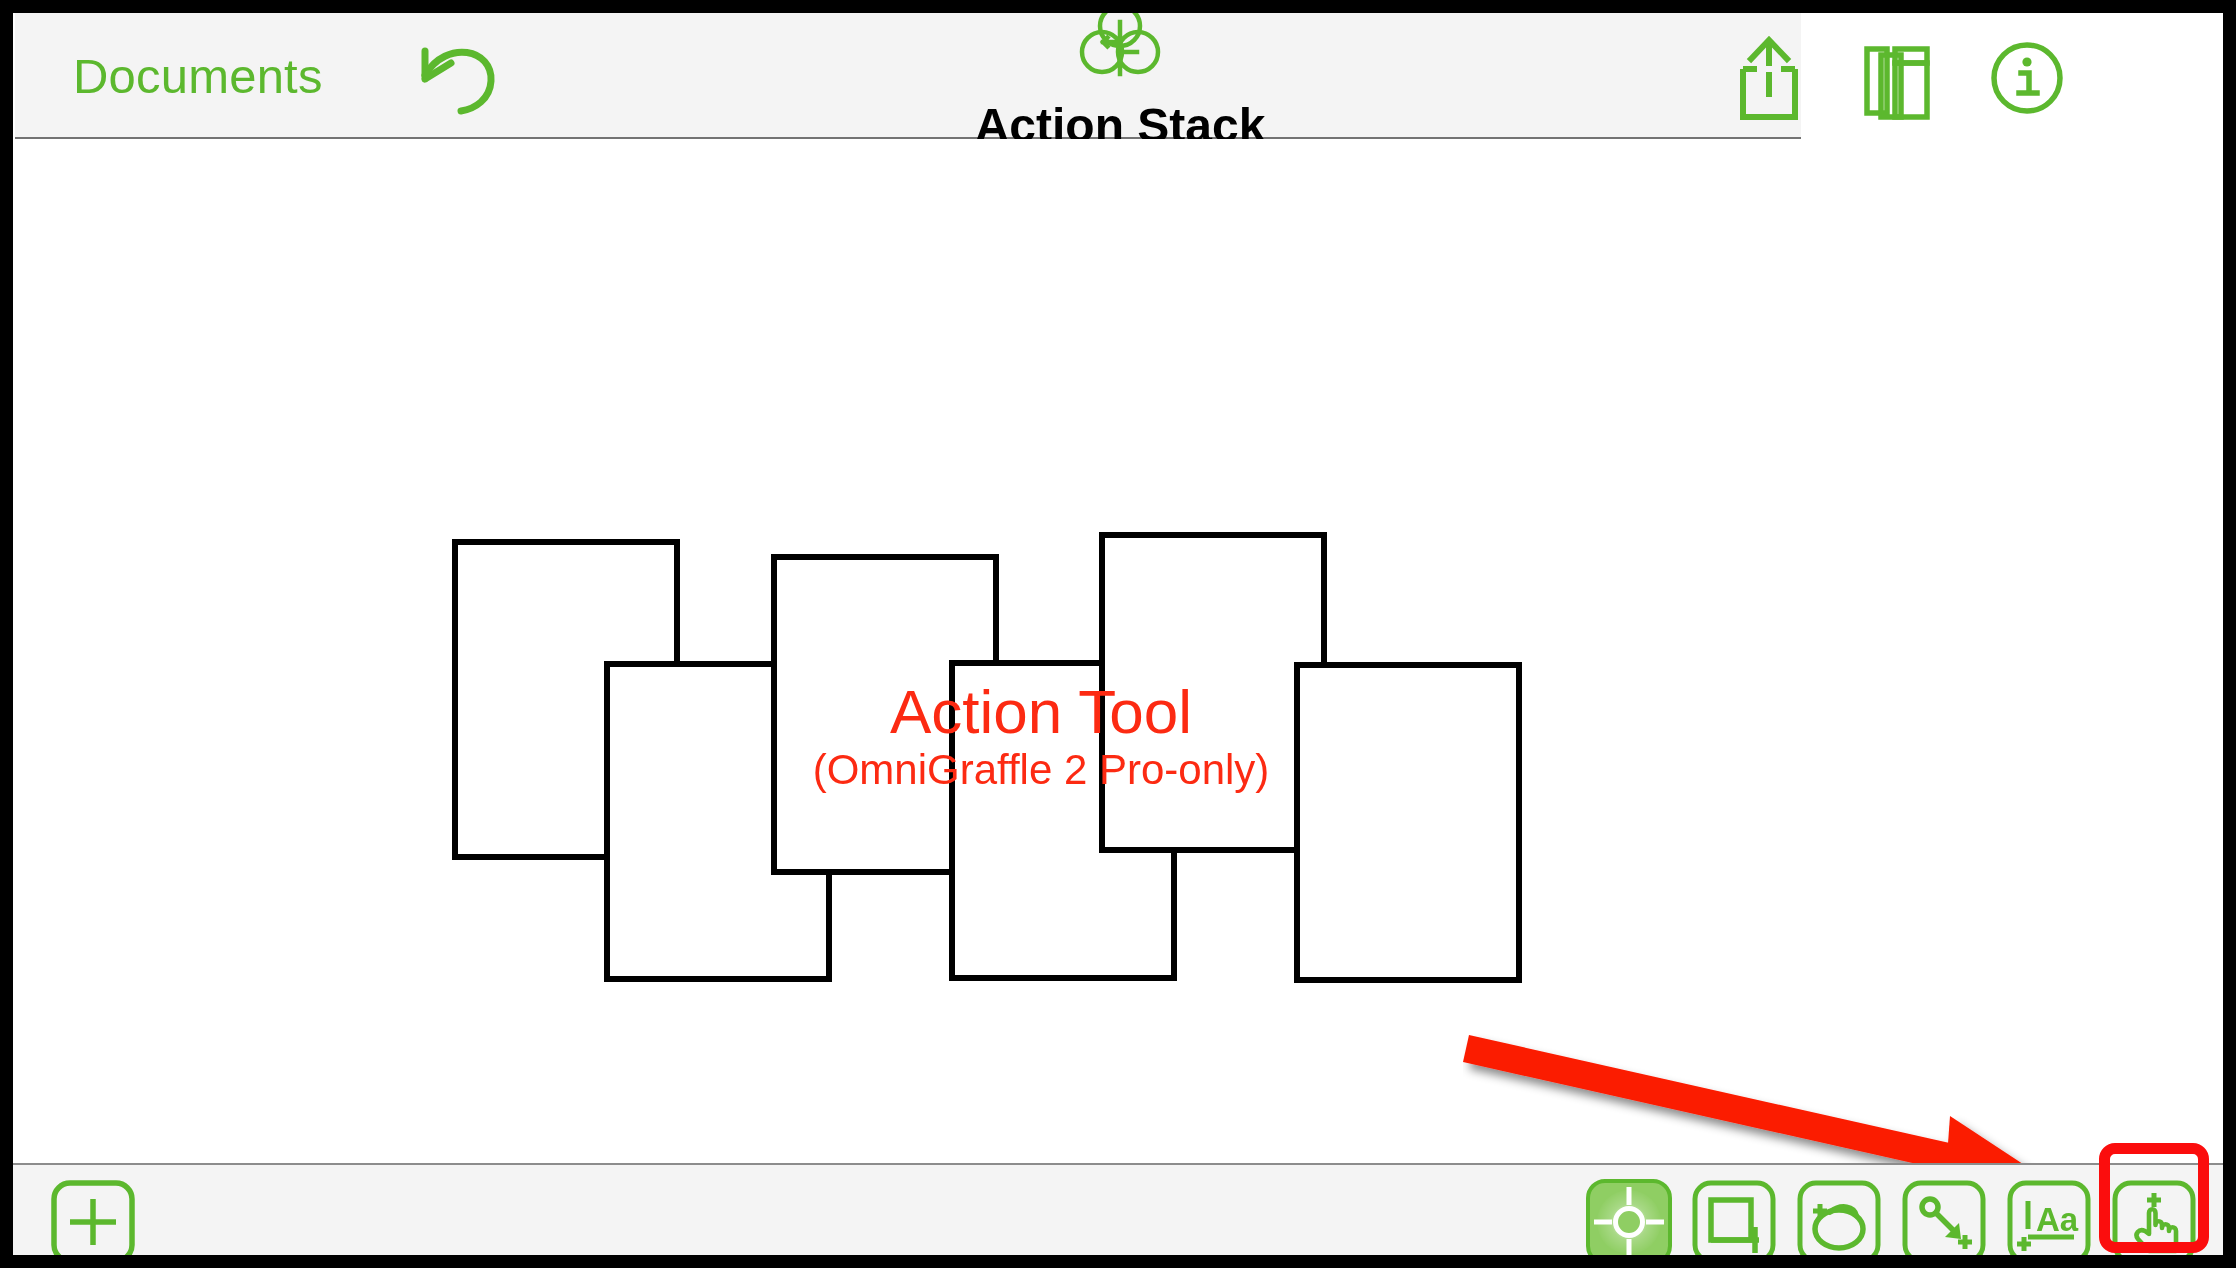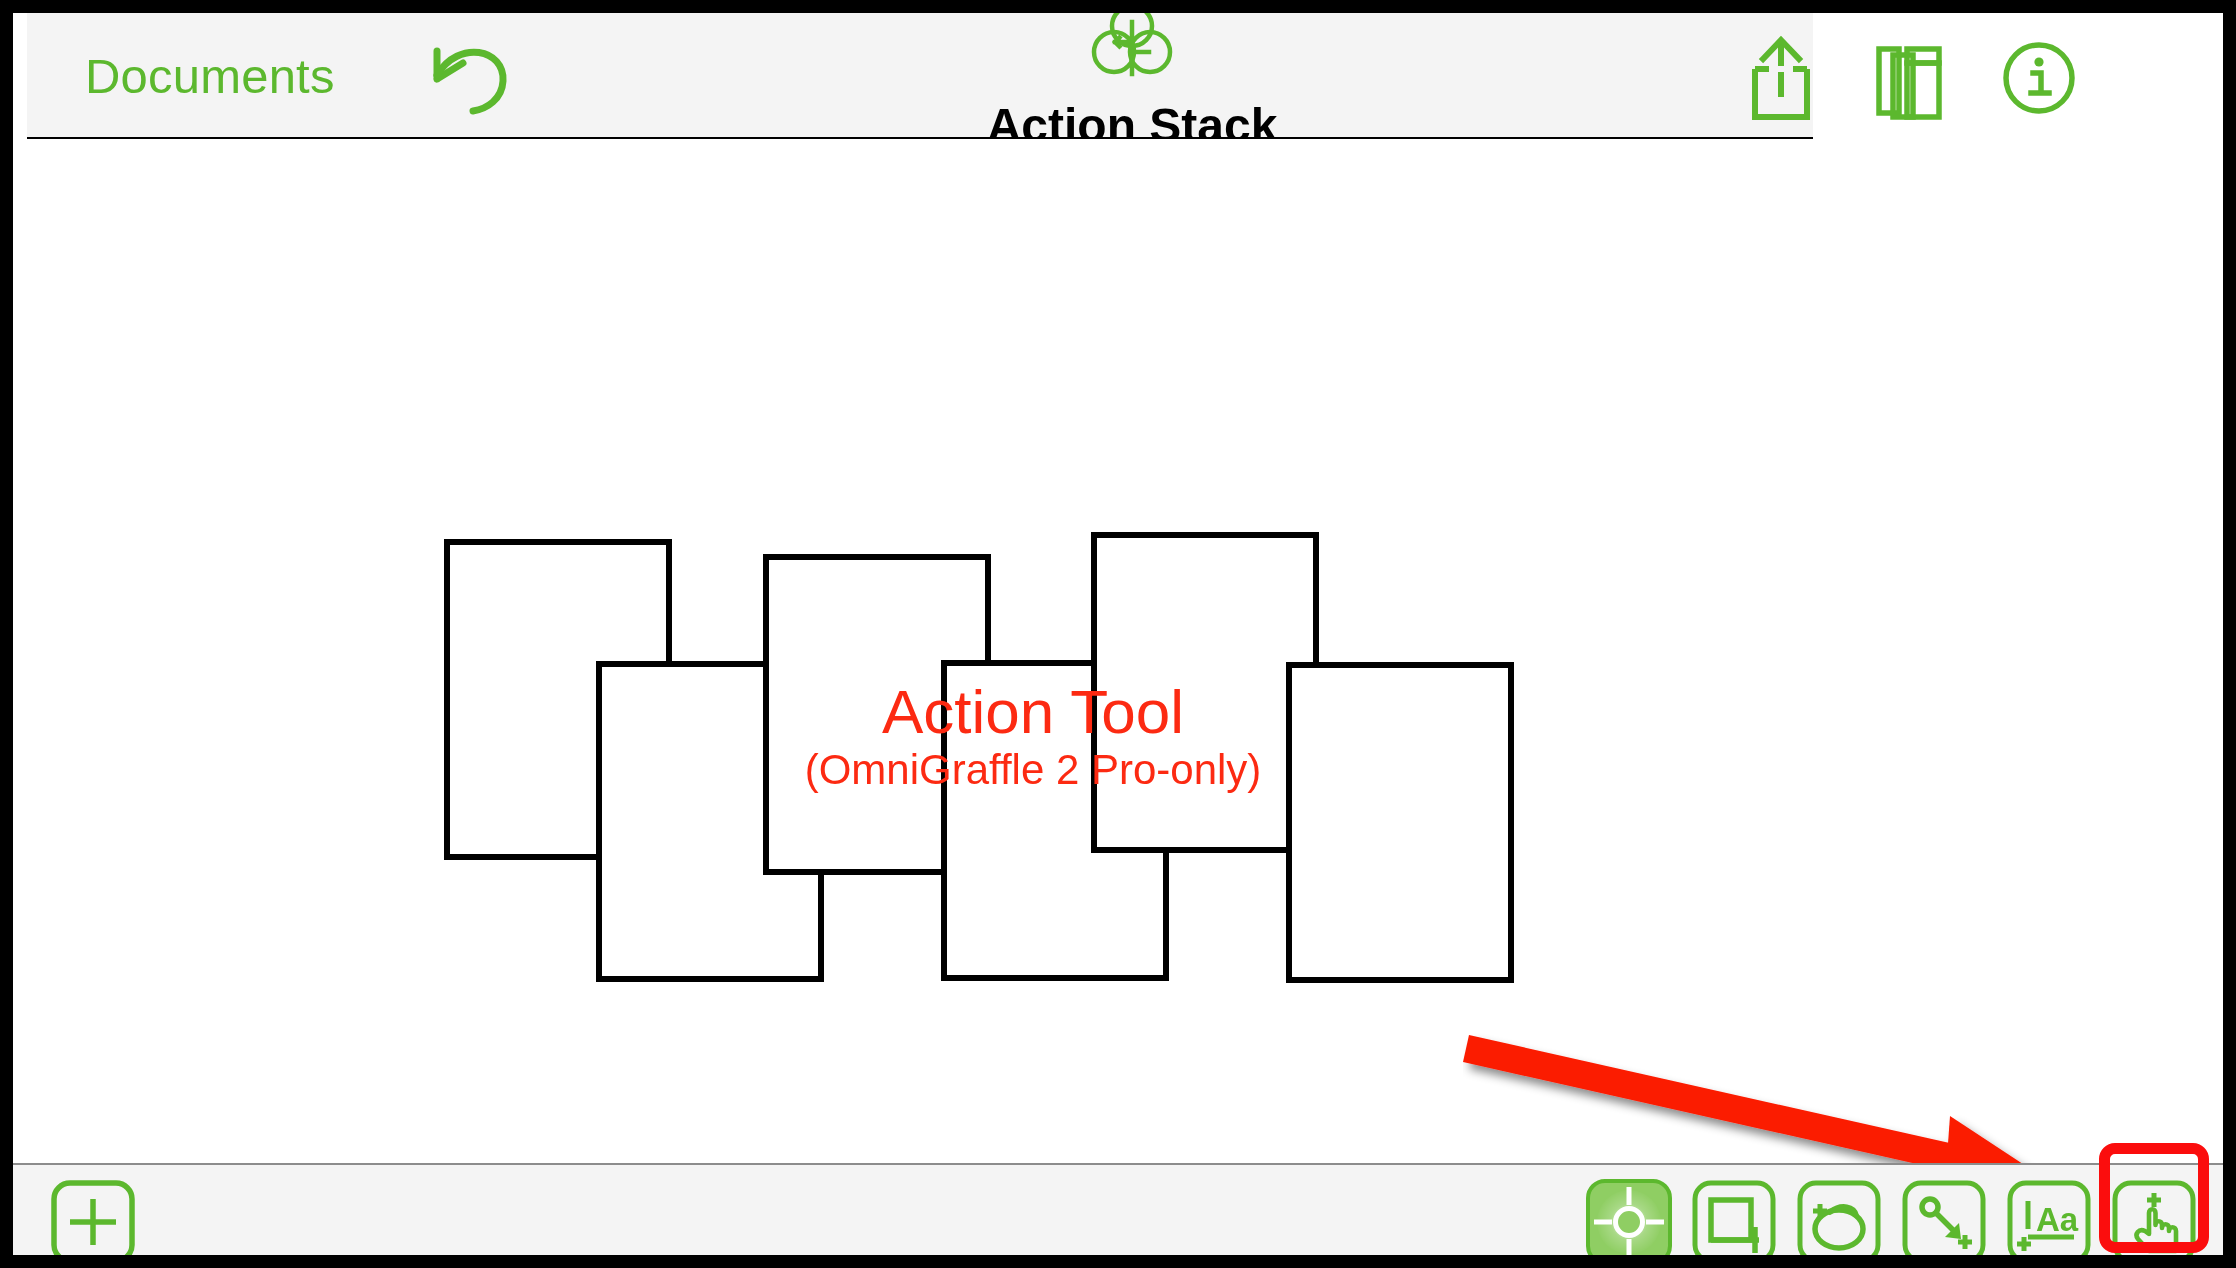--- a/index.html
+++ b/index.html
@@ -6,42 +6,42 @@
   body{width:2236px;height:1268px;overflow:hidden;
        font-family:"Liberation Sans","DejaVu Sans",sans-serif;}
 
   
   #frame{position:absolute;left:0;top:0;width:2236px;height:1268px;
          background:#000;box-sizing:border-box;}
   #screen{position:absolute;left:13px;top:13px;
           width:2210px;height:1242px;background:#ffffff;overflow:hidden;}
 
   
-  #navbar{position:absolute;left:14px;top:0;width:1786px;height:126px;
-          background:#f4f4f4;border-bottom:2px solid #000000;box-sizing:border-box;}
+  #navbar{position:absolute;left:2px;top:0;width:1786px;height:126px;
+          background:#f4f4f4;border-bottom:2px solid #737373;box-sizing:border-box;}
 
   #docs-btn{position:absolute;left:58px;top:30px;font-size:49px;color:#5cb82e;
             letter-spacing:.2px;line-height:66px;white-space:nowrap;}
 
   #undo-btn{position:absolute;left:398px;top:22px;width:86px;height:84px;}
 
   #title-group{position:absolute;left:0;top:0;width:2210px;height:126px;
                display:flex;align-items:center;justify-content:center;gap:22px;
                pointer-events:none;flex-direction:column;}
   #sync-icon{width:82px;height:78px;flex:0 0 auto;}
   #doc-title{font-size:48px;font-weight:bold;color:#000;line-height:1;
              white-space:nowrap;}
 
   .nav-right-icon{position:absolute;top:20px;width:92px;height:88px;}
   #share-btn{left:1708px;}
   #layers-btn{left:1836px;}
   #info-btn{left:1966px;}
 
   
-  #canvas{position:absolute;left:0;top:126px;width:2210px;height:1002px;
+  #canvas{position:absolute;left:8px;top:126px;width:2210px;height:1002px;
           background:#fff;overflow:hidden;}
   #shapes{position:absolute;left:0;top:0;width:2210px;height:1002px;}
 
   
   #annot{position:absolute;left:0;top:0;width:2210px;height:1002px;
          pointer-events:none;}
   #annot-title{position:absolute;left:760px;top:540px;width:520px;
                text-align:center;color:#fc2a12;font-size:62px;line-height:1.05;
                white-space:nowrap;}
   #annot-sub{position:absolute;left:660px;top:608px;width:720px;

